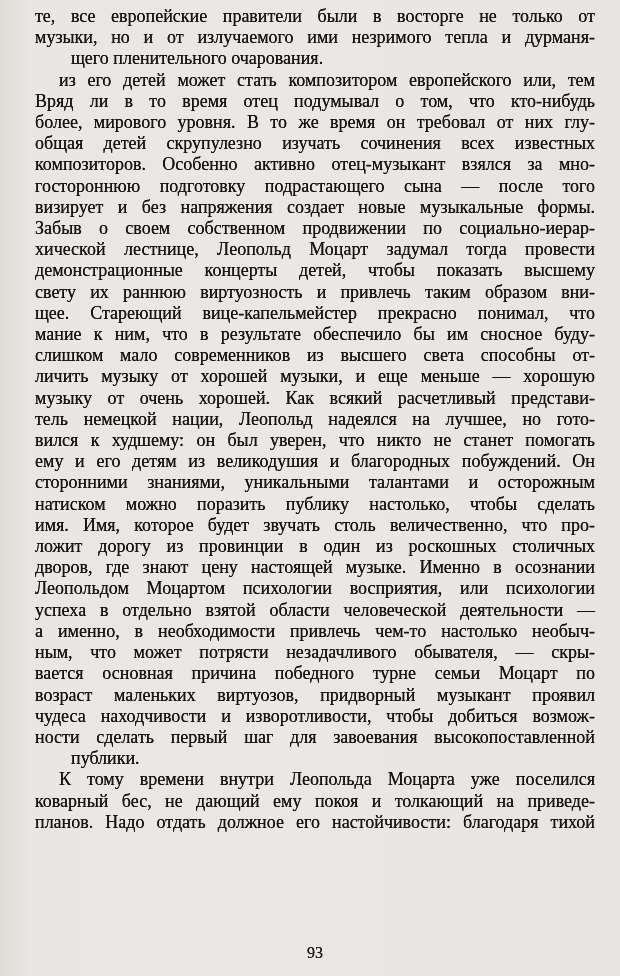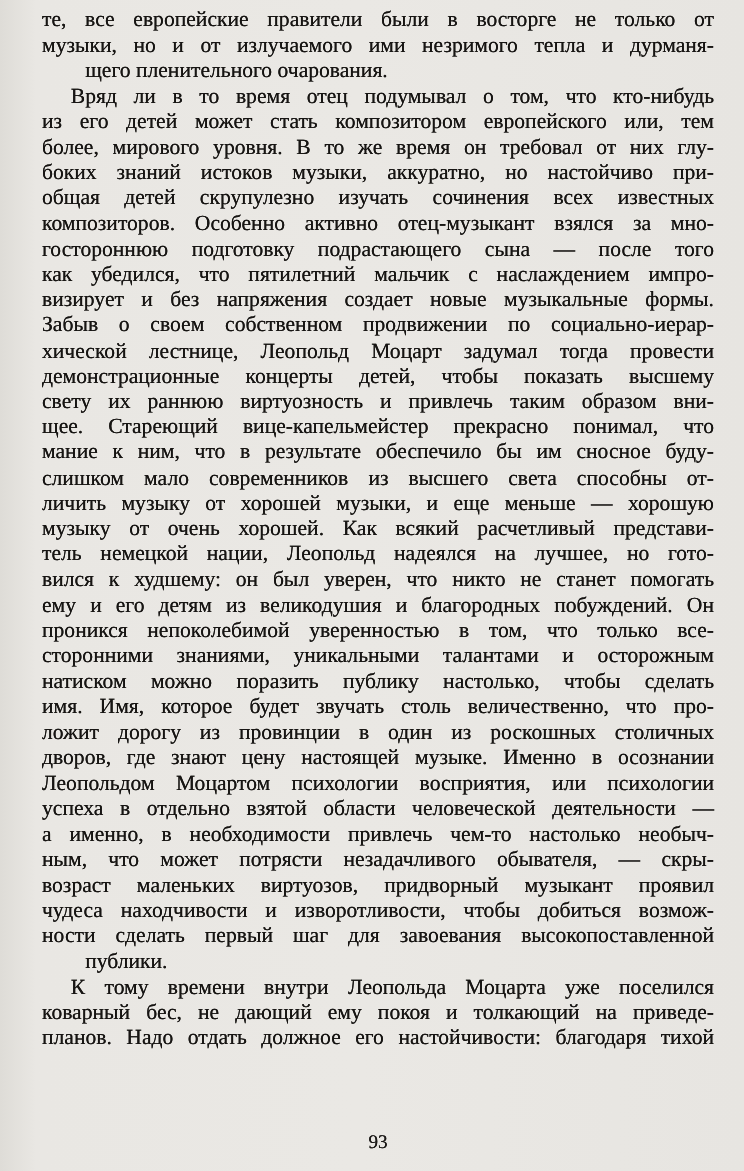--- a/index.html
+++ b/index.html
@@ -58,51 +58,49 @@
 <body>
 
 <div class="page">
   <div class="text-block" id="text-block">
       <div class="para">
         <div class="line">те, все европейские правители были в восторге не только от</div>
         <div class="line">музыки, но и от излучаемого ими незримого тепла и дурманя-</div>
         <div class="line last">щего пленительного очарования.</div>
       </div>
       <div class="para indent">
+        <div class="line">из его детей может стать композитором европейского или, тем</div>
         <div class="line">Вряд ли в то время отец подумывал о том, что кто-нибудь</div>
-        <div class="line">из его детей может стать композитором европейского или, тем</div>
         <div class="line">более, мирового уровня. В то же время он требовал от них глу-</div>
-        <div class="line">боких знаний истоков музыки, аккуратно, но настойчиво при-</div>
         <div class="line">общая детей скрупулезно изучать сочинения всех известных</div>
         <div class="line">композиторов. Особенно активно отец-музыкант взялся за мно-</div>
         <div class="line">гостороннюю подготовку подрастающего сына — после того</div>
-        <div class="line">как убедился, что пятилетний мальчик с наслаждением импро-</div>
         <div class="line">визирует и без напряжения создает новые музыкальные формы.</div>
         <div class="line">Забыв о своем собственном продвижении по социально-иерар-</div>
         <div class="line">хической лестнице, Леопольд Моцарт задумал тогда провести</div>
         <div class="line">демонстрационные концерты детей, чтобы показать высшему</div>
         <div class="line">свету их раннюю виртуозность и привлечь таким образом вни-</div>
         <div class="line">щее. Стареющий вице-капельмейстер прекрасно понимал, что</div>
         <div class="line">мание к ним, что в результате обеспечило бы им сносное буду-</div>
         <div class="line">слишком мало современников из высшего света способны от-</div>
         <div class="line">личить музыку от хорошей музыки, и еще меньше — хорошую</div>
         <div class="line">музыку от очень хорошей. Как всякий расчетливый представи-</div>
         <div class="line">тель немецкой нации, Леопольд надеялся на лучшее, но гото-</div>
         <div class="line">вился к худшему: он был уверен, что никто не станет помогать</div>
         <div class="line">ему и его детям из великодушия и благородных побуждений. Он</div>
-        <div class="line">проникся непоколебимой уверенностью в том, что только все-</div>
         <div class="line">сторонними знаниями, уникальными талантами и осторожным</div>
         <div class="line">натиском можно поразить публику настолько, чтобы сделать</div>
         <div class="line">имя. Имя, которое будет звучать столь величественно, что про-</div>
         <div class="line">ложит дорогу из провинции в один из роскошных столичных</div>
         <div class="line">дворов, где знают цену настоящей музыке. Именно в осознании</div>
         <div class="line">Леопольдом Моцартом психологии восприятия, или психологии</div>
         <div class="line">успеха в отдельно взятой области человеческой деятельности —</div>
         <div class="line">а именно, в необходимости привлечь чем-то настолько необыч-</div>
         <div class="line">ным, что может потрясти незадачливого обывателя, — скры-</div>
+        <div class="line">вается основная причина победного турне семьи Моцарт по</div>
         <div class="line">возраст маленьких виртуозов, придворный музыкант проявил</div>
         <div class="line">чудеса находчивости и изворотливости, чтобы добиться возмож-</div>
         <div class="line">ности сделать первый шаг для завоевания высокопоставленной</div>
         <div class="line last">публики.</div>
       </div>
       <div class="para indent">
         <div class="line">К тому времени внутри Леопольда Моцарта уже поселился</div>
         <div class="line">коварный бес, не дающий ему покоя и толкающий на приведе-</div>
         <div class="line">планов. Надо отдать должное его настойчивости: благодаря тихой</div>
       </div>

